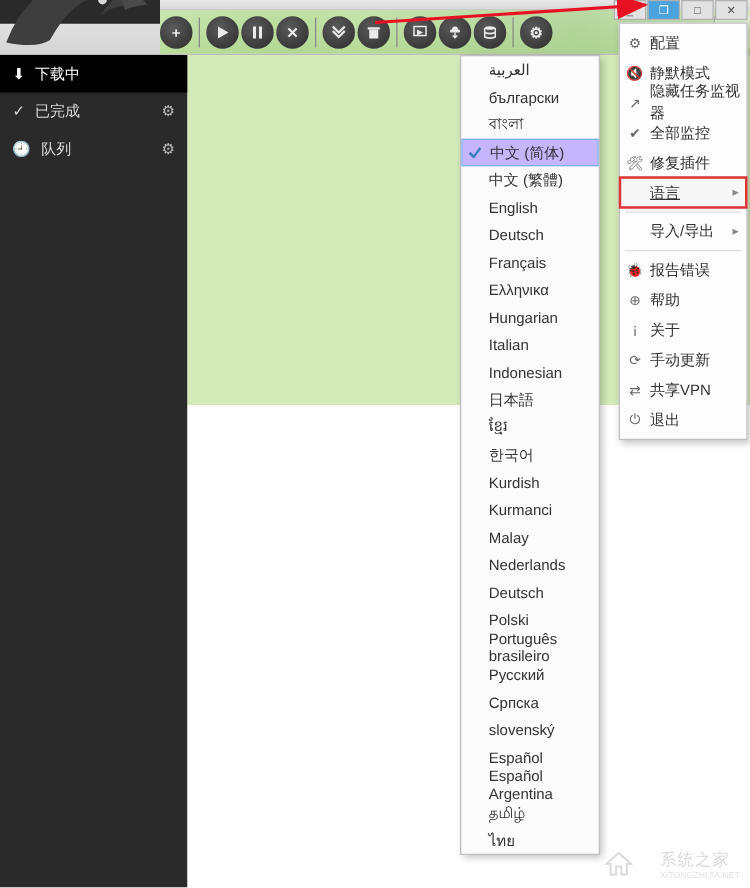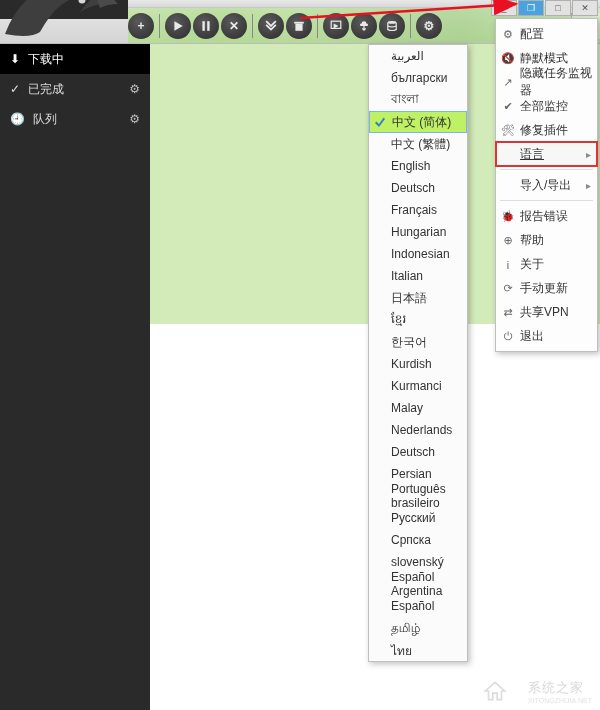--- a/index.html
+++ b/index.html
@@ -102,38 +102,38 @@
   .side-item.active { background:#000; color:#fff; }
   .side-item .right-icon { margin-left:auto; color:#bbb; }
   .content {
     flex:1;
     background: linear-gradient(#d3eab9 0%, #d3eab9 42%, #ffffff 42%, #ffffff 100%);
   }
   
   .lang-menu {
     position:absolute;
     top:44px; left:368px;
-    width:100px;
+    width:112px;
     max-height: 665px;
     background:#fbfbfb;
     border:1px solid #bfbfbf;
     box-shadow:2px 2px 6px rgba(0,0,0,0.25);
     z-index:30;
     overflow:hidden;
   }
   .lang-item {
     height:22px;
     display:flex; align-items:center;
     padding-left:22px;
     cursor:pointer;
     color:#333;
     position:relative;
   }
   .lang-item.selected {
-    background:#bef264;
+    background:#c4b5fd;
     border:1px solid #7ab7e8;
     height:22px;
   }
   .lang-item.selected::before {
     content:"";
     position:absolute; left:5px; top:5px;
     width:10px;height:10px;
     background:#3a7fbf;
     clip-path: polygon(14% 44%, 0 60%, 40% 100%, 100% 20%, 86% 6%, 40% 70%);
   }
@@ -315,38 +315,39 @@
 
   <div class="lang-menu" id="langmenu">
       <div class="lang-item">العربية</div>
       <div class="lang-item">български</div>
       <div class="lang-item">বাংলা</div>
       <div class="lang-item selected">中文 (简体)</div>
       <div class="lang-item">中文 (繁體)</div>
       <div class="lang-item">English</div>
       <div class="lang-item">Deutsch</div>
       <div class="lang-item">Français</div>
+      <div class="lang-item">Ελληνικα</div>
       <div class="lang-item">Hungarian</div>
+      <div class="lang-item">Italian</div>
       <div class="lang-item">Indonesian</div>
-      <div class="lang-item">Italian</div>
       <div class="lang-item">日本語</div>
       <div class="lang-item">ខ្មែរ</div>
       <div class="lang-item">한국어</div>
       <div class="lang-item">Kurdish</div>
       <div class="lang-item">Kurmanci</div>
       <div class="lang-item">Malay</div>
       <div class="lang-item">Nederlands</div>
       <div class="lang-item">Deutsch</div>
-      <div class="lang-item">Persian</div>
+      <div class="lang-item">Polski</div>
       <div class="lang-item">Português brasileiro</div>
       <div class="lang-item">Русский</div>
       <div class="lang-item">Српска</div>
       <div class="lang-item">slovenský</div>
+      <div class="lang-item">Español</div>
       <div class="lang-item">Español Argentina</div>
-      <div class="lang-item">Español</div>
       <div class="lang-item">தமிழ்</div>
       <div class="lang-item">ไทย</div>
     </div>
 
   <div class="settings-menu" id="setmenu">
       <div class="set-item">
         <span class="ico">⚙</span>
         <span>配置</span>
       </div>
       <div class="set-item">

